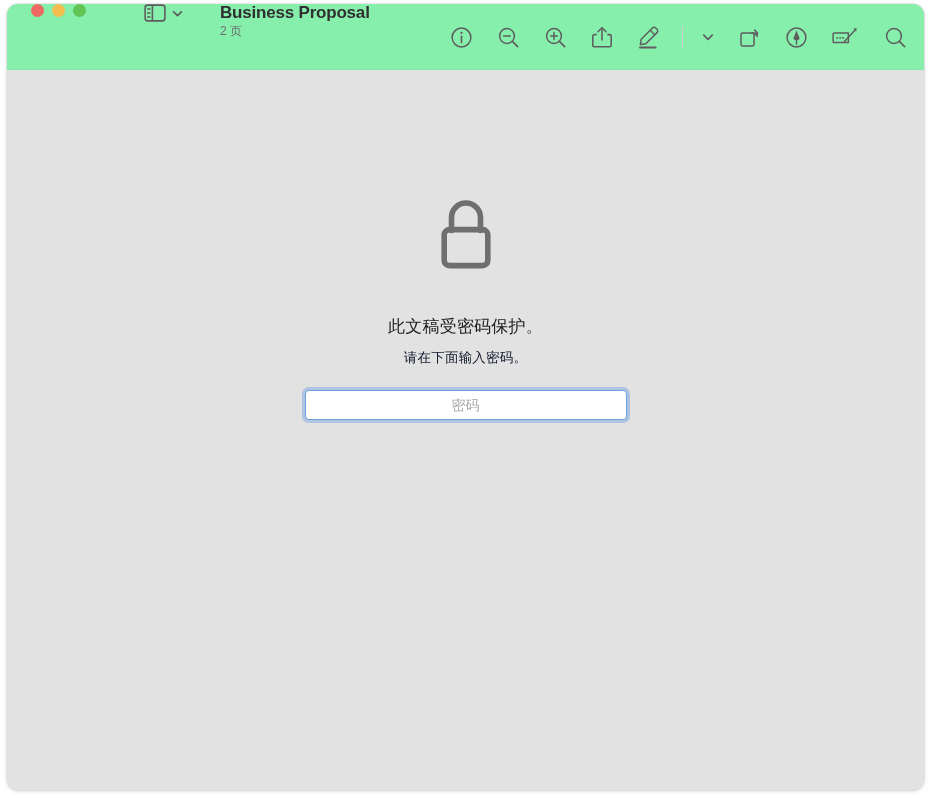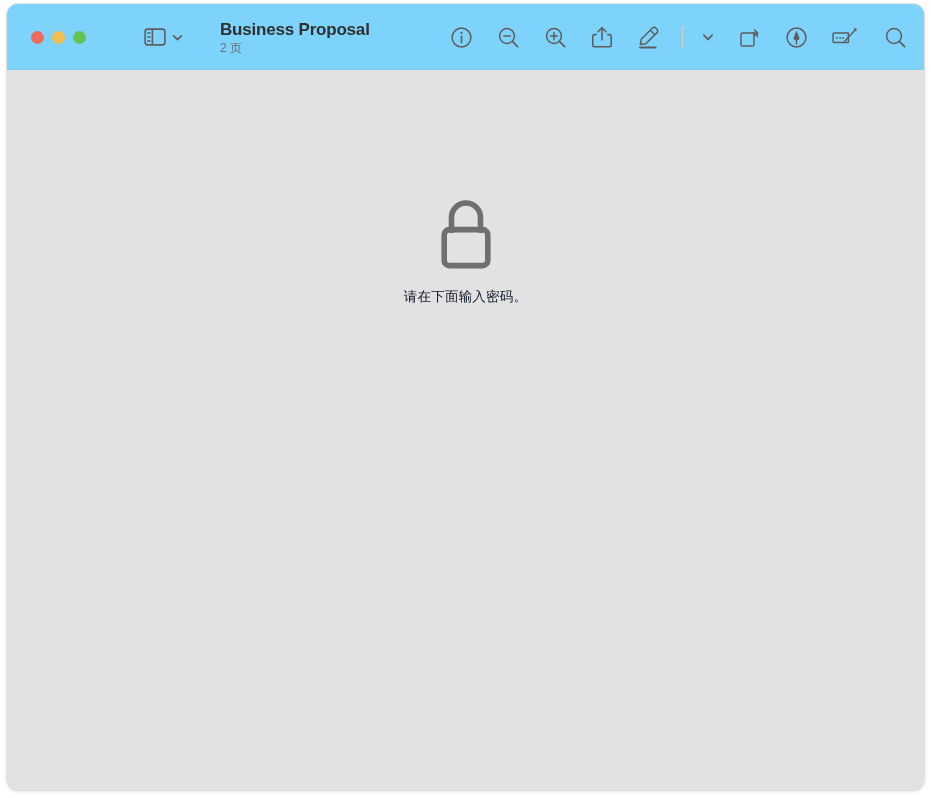--- a/index.html
+++ b/index.html
@@ -23,23 +23,23 @@
     box-shadow: 0 1px 4px rgba(0,0,0,0.16), 0 0 0 0.5px rgba(0,0,0,0.10);
     overflow: hidden;
     display: flex;
     flex-direction: column;
   }
 
   
   #toolbar {
     height: 66px;
     min-height: 66px;
-    background: #7dd3fc;
-    display: flex;
-    align-items: center;
+    background: #86efac;
+    display: flex;
+    align-items: flex-start;
     position: relative;
     box-shadow: inset 0 -0.5px 0 rgba(0,0,0,0.055);
     gap: 16px;
   }
 
   .traffic-lights {
     display: flex;
     align-items: center;
     gap: 8px;
     margin-left: 24px;
@@ -291,18 +291,22 @@
 
   <div id="content">
 
     <div id="lock-wrap">
       <svg width="64" height="76" viewBox="0 0 64 76" fill="none">
         <path d="M17.5 33.5 V20.5 a14.5 14.5 0 0 1 29 0 v13.0" stroke="#6f6f6f" stroke-width="5.6" stroke-linecap="round" fill="none"></path>
         <rect x="10.2" y="32.6" width="43.6" height="36.0" rx="5.2" stroke="#6f6f6f" stroke-width="5.6" fill="none"></rect>
       </svg>
     </div>
 
+    <div class="msg-primary">此文稿受密码保护。</div>
     <div class="msg-secondary">请在下面输入密码。</div>
 
+    <div id="password-field-wrap">
+      <input id="password-input" type="text" placeholder="密码" style="">
+    </div>
 
   </div>
 
 </div>
 
 </body></html>

